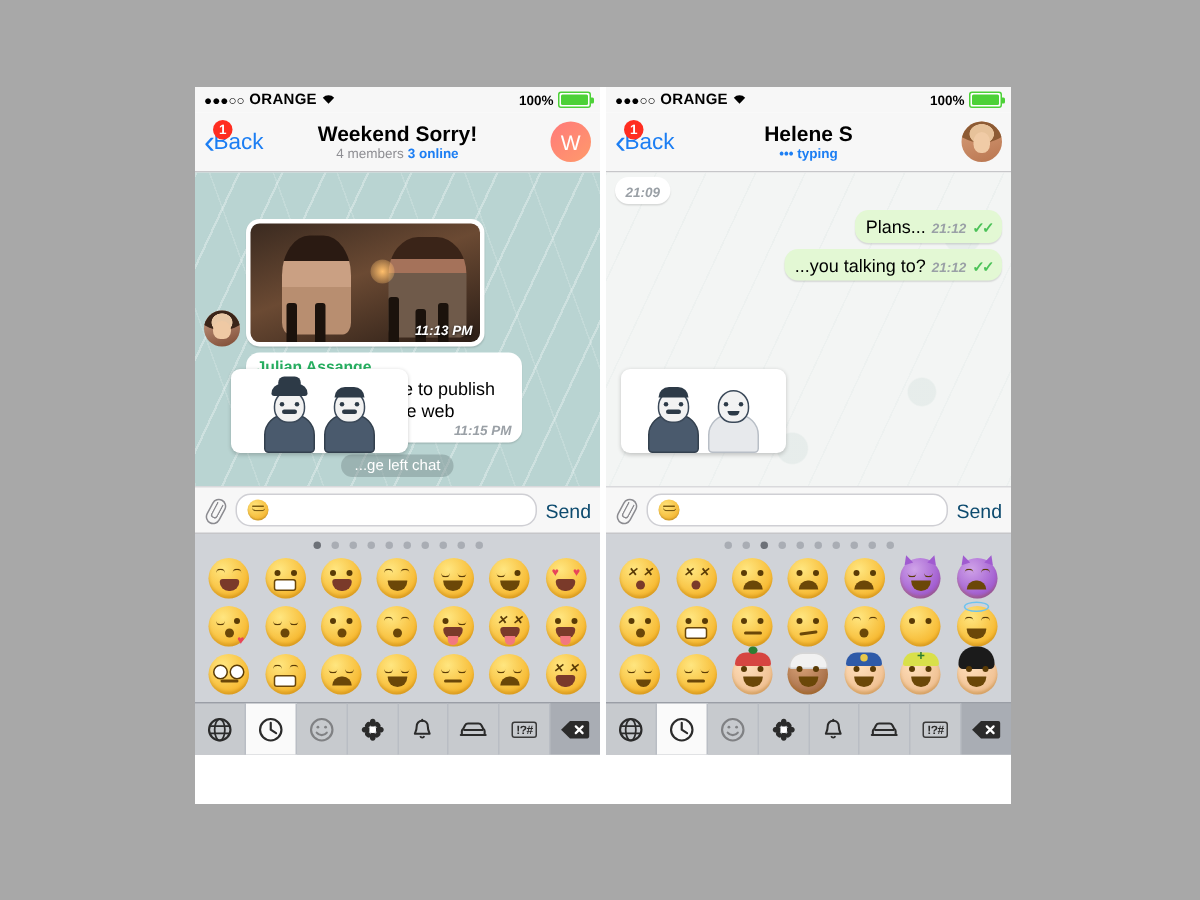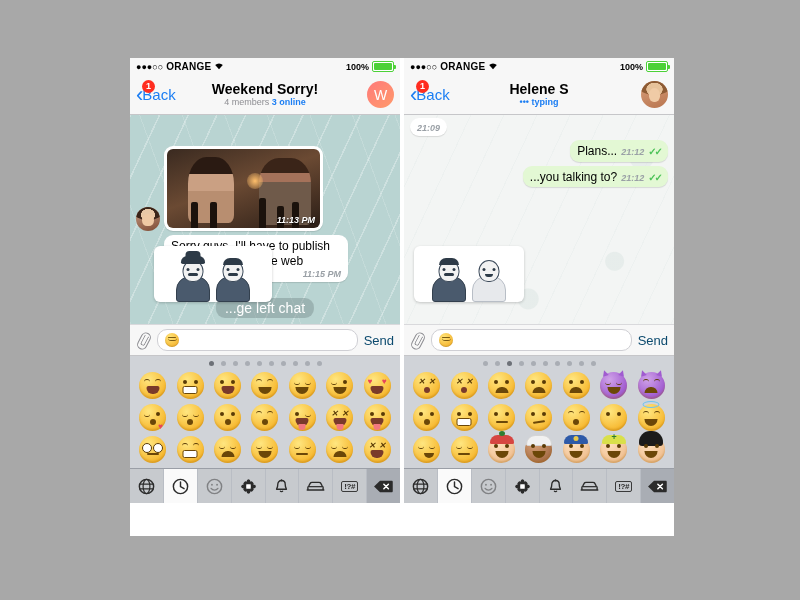--- a/index.html
+++ b/index.html
@@ -125,21 +125,21 @@
   .fig .eyes:before,.fig .eyes:after{content:"";position:absolute;top:0;width:3px;height:3px;
     border-radius:50%;background:#2d3a47;}
   .fig .eyes:before{left:0;} .fig .eyes:after{right:0;}
   .fig .mouth{position:absolute;left:50%;transform:translateX(-50%);top:18px;width:8px;height:3px;
     background:#2d3a47;border-radius:0 0 4px 4px;}
   .fig .tache{position:absolute;left:50%;transform:translateX(-50%);top:17px;width:10px;height:3px;
     background:#2d3a47;border-radius:3px;}
 
   
   .service{position:absolute;left:50%;transform:translateX(-50%);bottom:6px;z-index:3;
-    background:rgba(120,140,140,.45);color:#fff;font-size:14px;border-radius:9px;padding:2px 9px;white-space:nowrap;}
+    background:rgba(120,140,140,.45);color:#fff;font-size:10px;border-radius:9px;padding:2px 9px;white-space:nowrap;}
 
   
   .inputbar{height:30px;background:#f7f7f7;border-top:1px solid #d9d9dc;border-bottom:1px solid #c6c6c9;
     display:flex;align-items:center;padding:0 6px;gap:6px;}
   .clip{width:15px;height:19px;flex:none;position:relative;}
   .clip:before{content:"";position:absolute;left:3px;top:1px;width:8px;height:16px;
     border:1.6px solid #8b8b90;border-radius:5px;transform:rotate(28deg);}
   .clip:after{content:"";position:absolute;left:5.5px;top:4px;width:3px;height:10px;
     border:1.6px solid #8b8b90;border-top:none;border-radius:0 0 3px 3px;transform:rotate(28deg);}
   .field{flex:1;height:20px;background:#fff;border:1px solid #cfcfd4;border-radius:10px;
@@ -271,20 +271,21 @@
               <span class="bottle" style="left:60%;height:30px"></span>
               <span class="bottle" style="left:72%;height:22px"></span>
               <span class="bottle" style="left:82%;height:26px"></span>
               <span class="ts-on-photo">11:13 PM</span>
             </div>
           </div>
         </div>
 
         <div class="row" style="padding-left:28px;">
           <div class="bub">
+            <div class="who">Julian Assange</div>
             <div class="txt">Sorry guys, I'll have to publish this chat logs on the web</div>
             <div class="ts">11:15 PM</div>
           </div>
         </div>
 
       </div>
 
       <div class="service">...ge left chat</div>
 
       <div class="sticker" style="left:24px;top:131px;width:118px;height:56px;">

